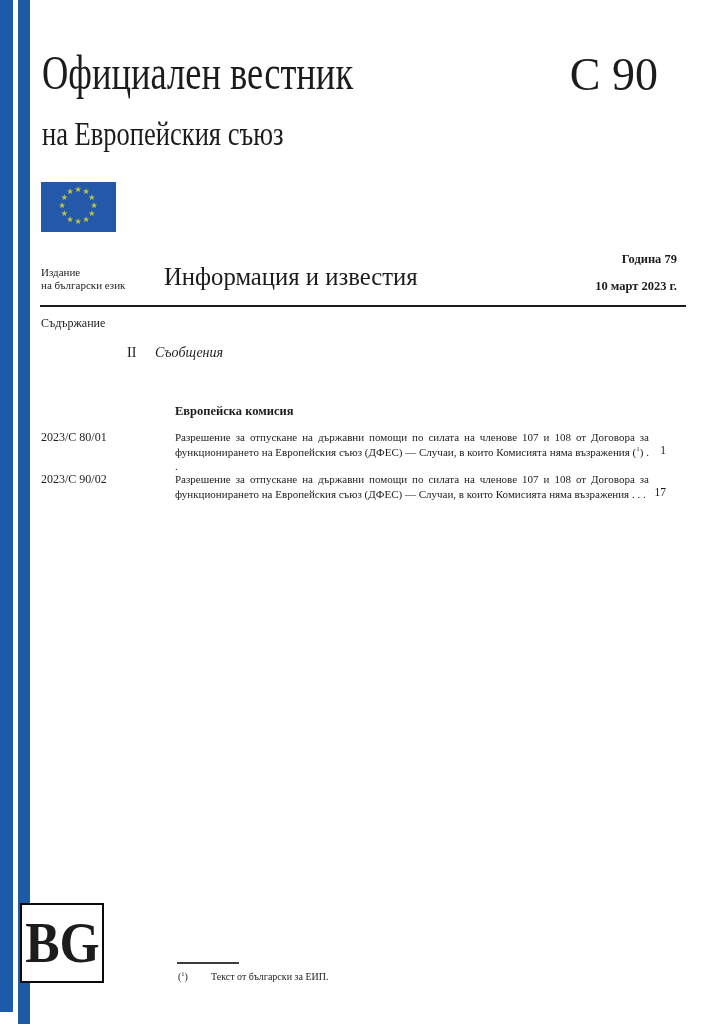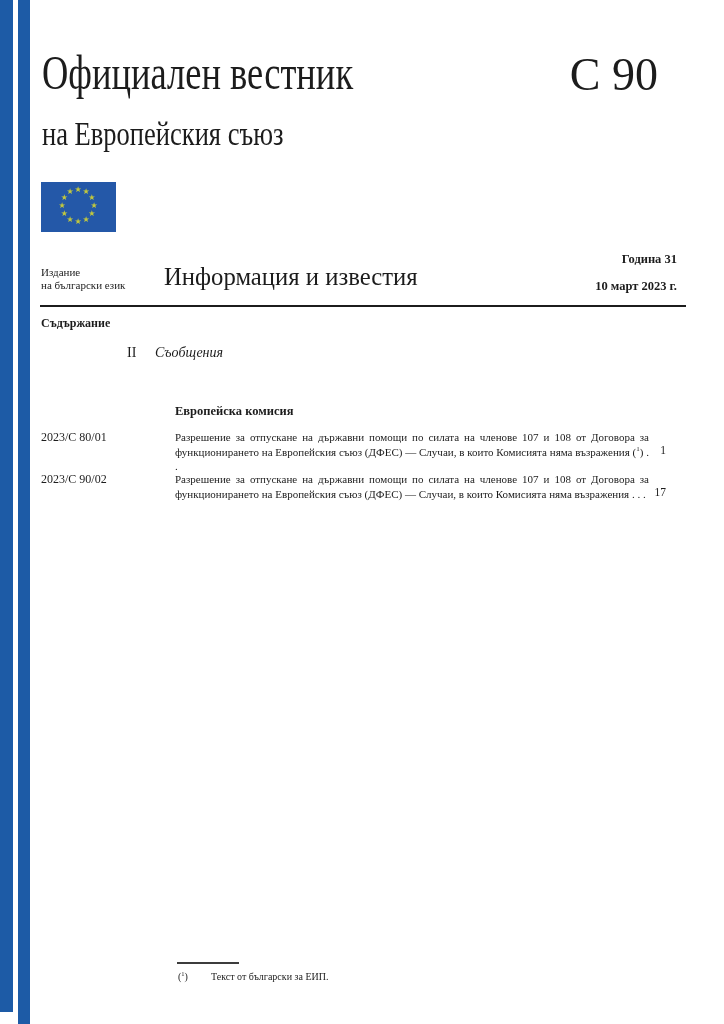--- a/index.html
+++ b/index.html
@@ -66,21 +66,21 @@
   .date-label{
     position:absolute;right:39px;top:279px;
     font-size:12.5px;font-weight:bold;white-space:nowrap;
   }
   .head-rule{
     position:absolute;left:40px;top:305px;width:646px;height:2px;
     background:var(--ink);
   }
 
   
-  .contents-label{position:absolute;left:41px;top:316px;font-size:12px;font-weight:bold;}
+  .contents-label{position:absolute;left:41px;top:316px;font-size:12px;}
   .section-numeral{position:absolute;left:127px;top:345px;font-size:14px;}
   .section-title{position:absolute;left:155px;top:345px;font-size:14px;font-style:italic;}
   .subsection-title{
     position:absolute;left:155px;top:377px;width:500px;
     font-size:11px;letter-spacing:.2px;
   }
   .institution-heading{position:absolute;left:175px;top:404px;font-size:12.5px;font-weight:bold;}
 
   .entry-ref{position:absolute;left:41px;font-size:12px;white-space:nowrap;}
   .entry-desc{
@@ -140,21 +140,21 @@
       <span class="star" style="left: 19.6436px; top: 12px;">★</span>
       <span class="star" style="left: 25.5px; top: 6.14359px;">★</span>
     </div>
 
   <div class="edition">
     <div>Издание</div>
     <div>на български език</div>
   </div>
 
   <div class="series-title">Информация и известия</div>
-  <div class="year-label">Година 31</div>
+  <div class="year-label">Година 79</div>
   <div class="date-label">10 март 2023 г.</div>
 
   <div class="head-rule"></div>
 
   <div class="contents-label">Съдържание</div>
 
   <div class="section-numeral">II</div>
   <div class="section-title">Съобщения</div>
   <div class="institution-heading">Европейска комисия</div>
 
@@ -163,14 +163,17 @@
   <div class="entry-page page-num-1">1</div>
 
   <div class="entry-ref row2">2023/C 90/02</div>
   <div class="entry-desc row2"><span>Разрешение за отпускане на държавни помощи по силата на членове 107 и 108 от Договора за функционирането на Европейския съюз (ДФЕС) — Случаи, в които Комисията няма възражения</span><span> . . .</span></div>
   <div class="entry-page page-num-2">17</div>
 
   <div class="footnote-rule"></div>
   <div class="footnote-marker"><span>(</span><sup>1</sup><span>)</span></div>
   <div class="footnote-text">Текст от български за ЕИП.</div>
 
+  <div class="lang-box">
+    <span>BG</span>
+  </div>
 
 </div>
 
 </body></html>

